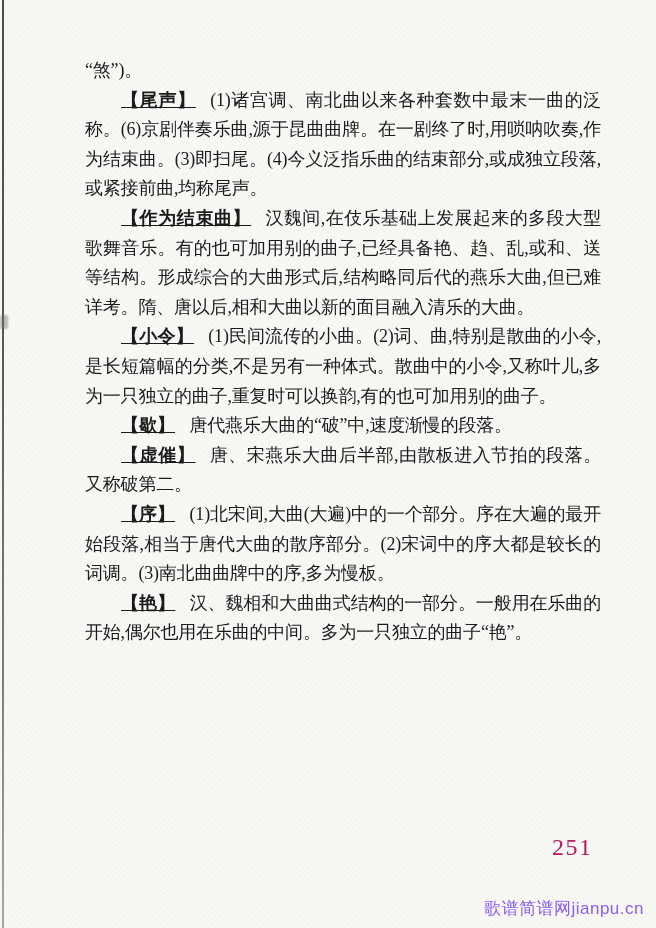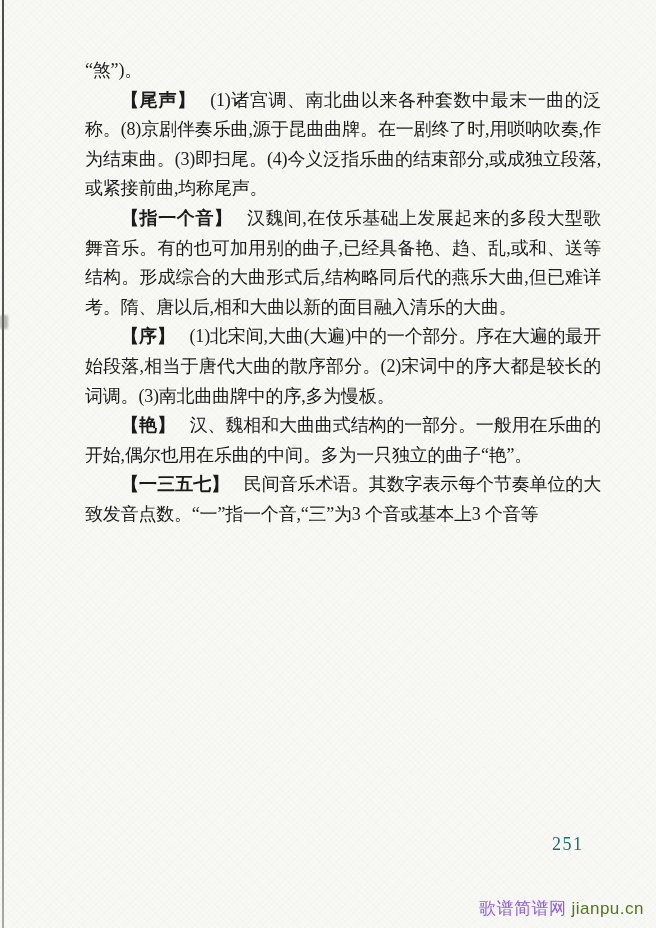--- a/index.html
+++ b/index.html
@@ -40,62 +40,65 @@
     text-align: justify;
     color: #1b1b1b;
   }
   p.continuation { text-indent: 0; }
   p.entry { text-indent: 2em; }
   .term {
     font-weight: bold;
     font-family: "Liberation Sans", "DejaVu Sans", sans-serif;
     margin-right: 0.8em;
     letter-spacing: 0;
+    text-decoration: underline;
   }
   .page-number {
     position: absolute;
     left: 552px; top: 834px;
-    font-size: 18px;
+    font-size: 24px;
     letter-spacing: 1.5px;
-    color: #0f766e;
+    color: #be185d;
     font-family: "Liberation Serif", "DejaVu Serif", serif;
   }
   .watermark {
     position: absolute;
     top: 897px; right: 12px;
     font-size: 17px;
     letter-spacing: 0.5px;
     font-family: "Liberation Sans", "DejaVu Sans", sans-serif;
     white-space: nowrap;
   }
   .wm-name { color: #8b5cf6; }
-  .wm-url  { color: #4d7c0f; margin-left: 5px; }
+  .wm-url  { color: #8b5cf6; }
 </style>
 </head>
 <body>
 
 <div class="scan-line"></div>
 <div class="scan-smudge"></div>
 
 <div class="content">
   <p class="continuation">“煞”)。</p>
   <div>
-  <p class="entry"><span class="term">【尾声】</span><span class="def">(1)诸宫调、南北曲以来各种套数中最末一曲的泛称。(8)京剧伴奏乐曲,源于昆曲曲牌。在一剧终了时,用唢呐吹奏,作为结束曲。(3)即扫尾。(4)今义泛指乐曲的结束部分,或成独立段落,或紧接前曲,均称尾声。</span></p>
+  <p class="entry"><span class="term">【尾声】</span><span class="def">(1)诸宫调、南北曲以来各种套数中最末一曲的泛称。(6)京剧伴奏乐曲,源于昆曲曲牌。在一剧终了时,用唢呐吹奏,作为结束曲。(3)即扫尾。(4)今义泛指乐曲的结束部分,或成独立段落,或紧接前曲,均称尾声。</span></p>
 
-  <p class="entry"><span class="term">【指一个音】</span><span class="def">汉魏间,在伎乐基础上发展起来的多段大型歌舞音乐。有的也可加用别的曲子,已经具备艳、趋、乱,或和、送等结构。形成综合的大曲形式后,结构略同后代的燕乐大曲,但已难详考。隋、唐以后,相和大曲以新的面目融入清乐的大曲。</span></p>
+  <p class="entry"><span class="term">【作为结束曲】</span><span class="def">汉魏间,在伎乐基础上发展起来的多段大型歌舞音乐。有的也可加用别的曲子,已经具备艳、趋、乱,或和、送等结构。形成综合的大曲形式后,结构略同后代的燕乐大曲,但已难详考。隋、唐以后,相和大曲以新的面目融入清乐的大曲。</span></p>
+
+  <p class="entry"><span class="term">【小令】</span><span class="def">(1)民间流传的小曲。(2)词、曲,特别是散曲的小令,是长短篇幅的分类,不是另有一种体式。散曲中的小令,又称叶儿,多为一只独立的曲子,重复时可以换韵,有的也可加用别的曲子。</span></p>
 
 
+  <p class="entry"><span class="term">【歇】</span><span class="def">唐代燕乐大曲的“破”中,速度渐慢的段落。</span></p>
 
-
+  <p class="entry"><span class="term">【虚催】</span><span class="def">唐、宋燕乐大曲后半部,由散板进入节拍的段落。又称破第二。</span></p>
 
   <p class="entry"><span class="term">【序】</span><span class="def">(1)北宋间,大曲(大遍)中的一个部分。序在大遍的最开始段落,相当于唐代大曲的散序部分。(2)宋词中的序大都是较长的词调。(3)南北曲曲牌中的序,多为慢板。</span></p>
 
   <p class="entry"><span class="term">【艳】</span><span class="def">汉、魏相和大曲曲式结构的一部分。一般用在乐曲的开始,偶尔也用在乐曲的中间。多为一只独立的曲子“艳”。</span></p>
 
-  <p class="entry"><span class="term">【一三五七】</span><span class="def">民间音乐术语。其数字表示每个节奏单位的大致发音点数。“一”指一个音,“三”为3 个音或基本上3 个音等</span></p>
 </div>
 </div>
 
 <div class="page-number">251</div>
 
 <div class="watermark">
   <span class="wm-name">歌谱简谱网</span><span class="wm-url">jianpu.cn</span>
 </div>
 
 </body></html>

